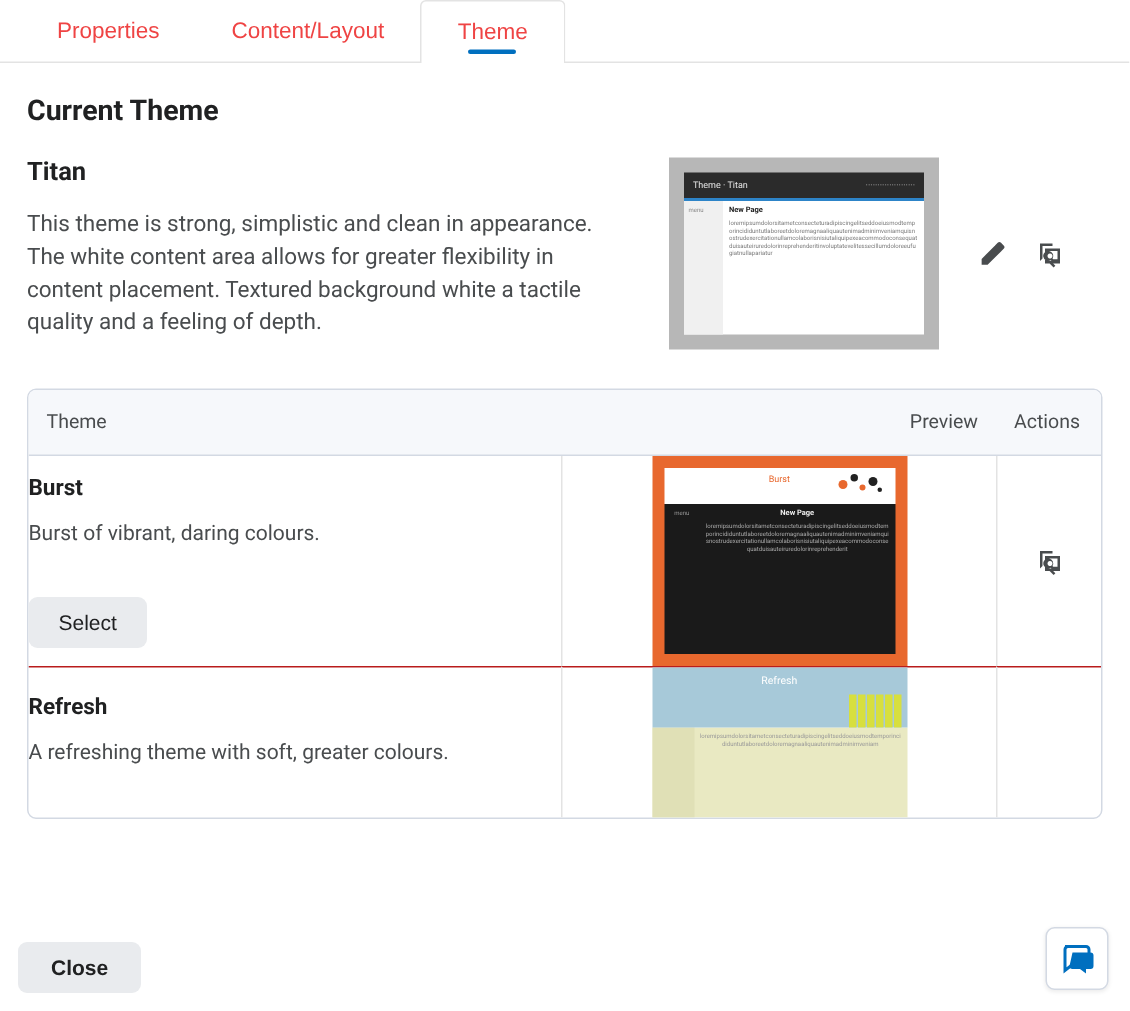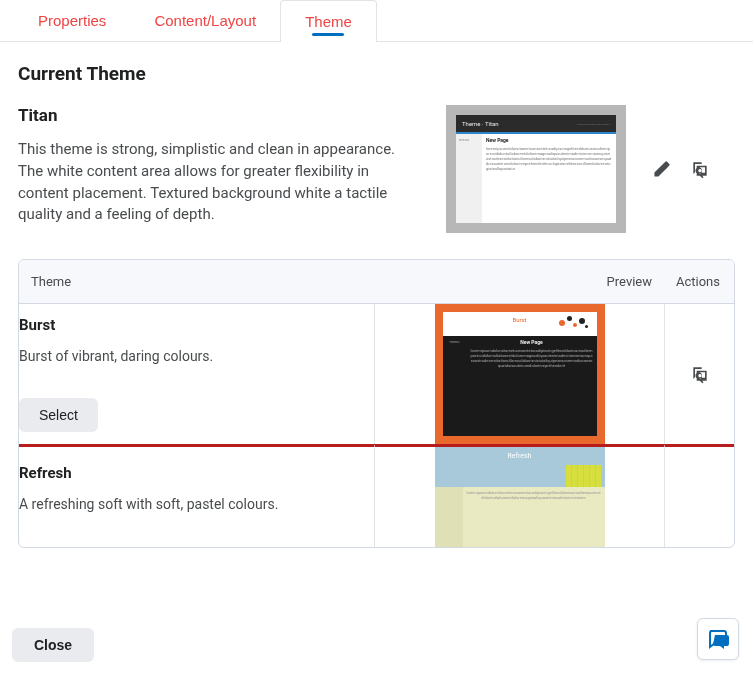--- a/index.html
+++ b/index.html
@@ -151,21 +151,21 @@
       font-weight: 400;
       font-size: 13px;
       color: #494c4e;
       padding: 14px 12px;
       text-align: left;
       border-bottom: 1px solid #d3d9e3;
     }
     .themes-table th.preview { text-align: right; width: 290px; }
     .themes-table th.actions { text-align: left; width: 70px; }
     .themes-table td {
-      border-top: 3px solid #b91c1c;
+      border-top: 1px solid #b91c1c;
       padding: 0;
       vertical-align: middle;
     }
     .themes-table tr:first-child td { border-top: none; }
     .themes-table td + td { border-left: 1px solid #e3e3e3; }
     .theme-cell {
       padding: 22px 14px;
     }
     .theme-cell h4 {
       font-size: 15px;
@@ -423,21 +423,21 @@
           <span class="icon-btn" style="margin:0 auto">
             <svg width="20" height="20" viewBox="0 0 24 24" fill="#494c4e">
                 <path d="M4 4h10v2H6v10l-2 2V4zm4 4h12v12h-5.5l1.8 1.8-1.4 1.4-3.2-3.2H8V8zm2 2v8h3.2l-.6-.6a4 4 0 1 1 1.4-1.4l.6.6H18v-6.6H10zM14 14a2 2 0 1 0 0 .001z"></path>
               </svg>
           </span>
         </td>
       </tr>
       <tr>
         <td class="theme-cell">
           <h4>Refresh</h4>
-          <p>A refreshing soft with soft, pastel colours.</p>
+          <p>A refreshing theme with soft, greater colours.</p>
         </td>
         <td class="preview-cell">
           <div class="refresh-preview">
             <div class="refresh-top">Refresh
               <div class="refresh-books">
                   <span></span>
                   <span></span>
                   <span></span>
                   <span></span>
                   <span></span>

